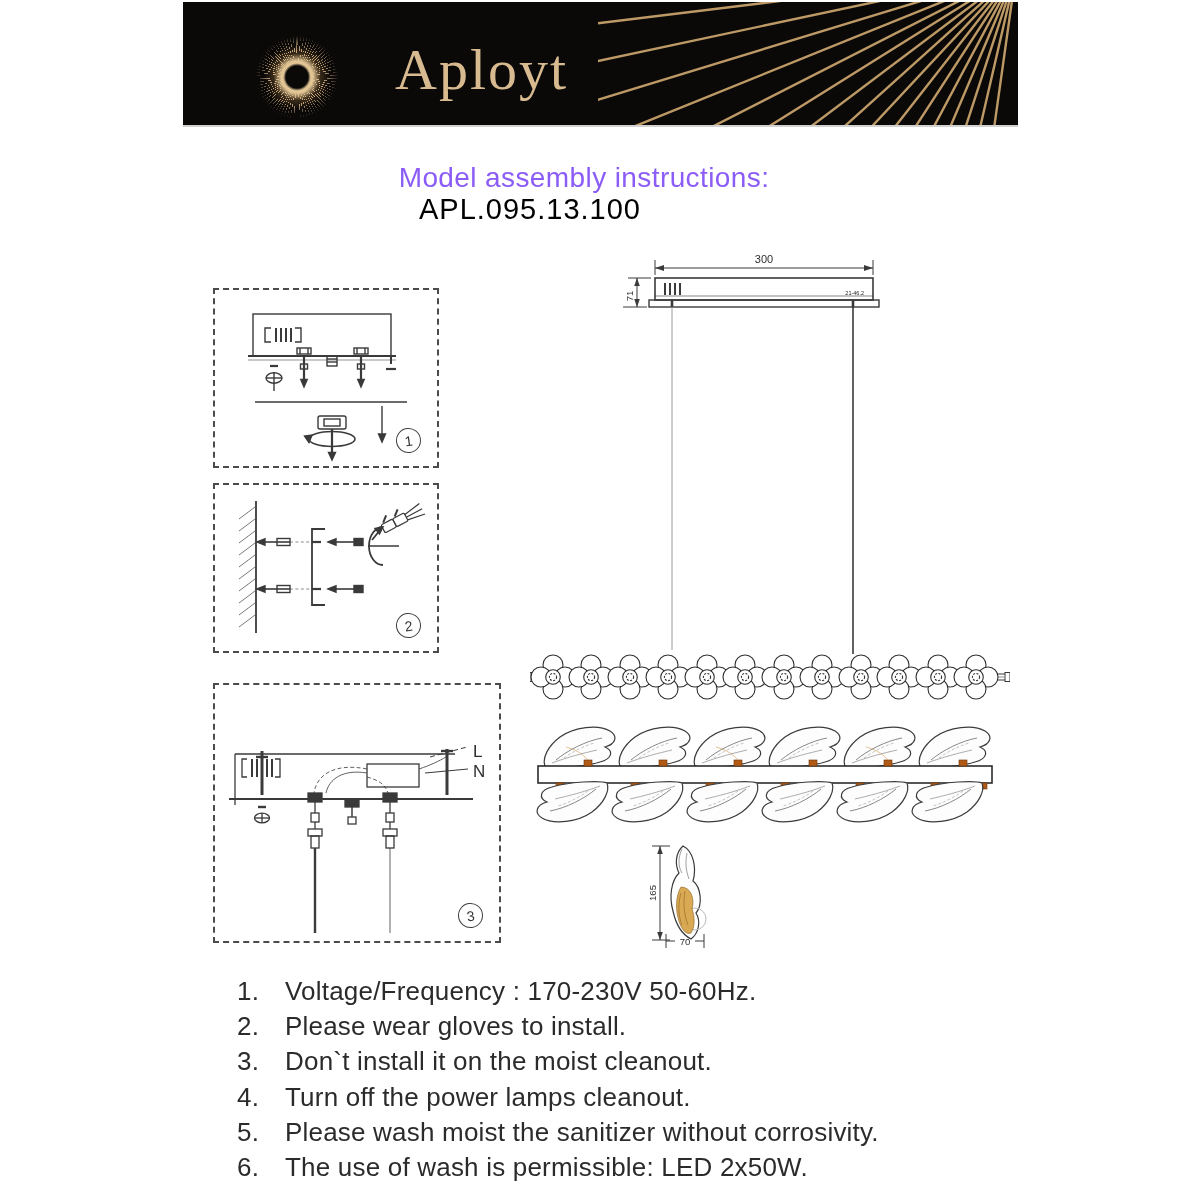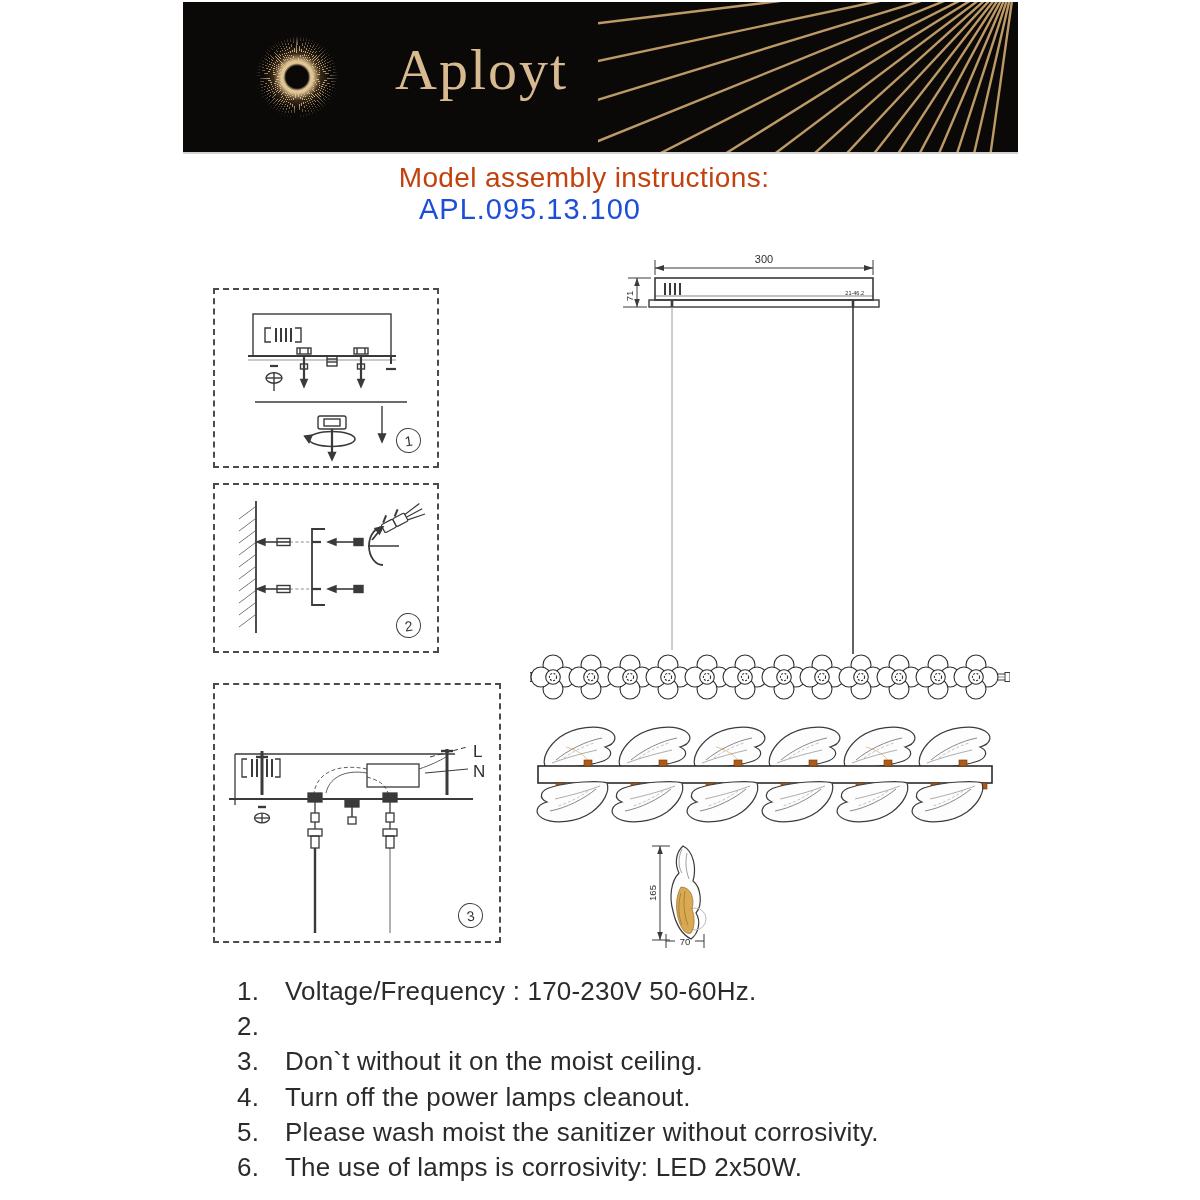--- a/index.html
+++ b/index.html
@@ -1,39 +1,39 @@
 <!DOCTYPE html>
 <html><head>
 <meta charset="utf-8">
 <style>
   html,body{margin:0;padding:0;background:#ffffff;}
   #page{position:relative;width:1200px;height:1200px;background:#ffffff;overflow:hidden;
         font-family:"Liberation Sans",sans-serif;color:#2e2e2e;}
   svg{font-family:"Liberation Sans",sans-serif;}
 
   
-  .banner{position:absolute;left:183px;top:2px;width:835px;height:150px;background:#0b0908;
+  .banner{position:absolute;left:183px;top:2px;width:835px;height:123px;background:#0b0908;
           overflow:hidden;box-shadow:0 2px 0 rgba(0,0,0,.18);}
   .sunburst-wrap{position:absolute;left:39px;top:0px;width:150px;height:150px;}
   .sunburst-rays{position:absolute;inset:0;border-radius:50%;
       background:repeating-conic-gradient(#d9b98e 0 0.9deg, rgba(0,0,0,0) 0.9deg 4.6deg);
       -webkit-mask-image:radial-gradient(circle, rgba(0,0,0,0) 0 11%, #000 17% 24%, rgba(0,0,0,0) 39%);
       mask-image:radial-gradient(circle, rgba(0,0,0,0) 0 11%, #000 17% 24%, rgba(0,0,0,0) 39%);}
   .sunburst-glow{position:absolute;inset:0;border-radius:50%;
       background:radial-gradient(circle, rgba(0,0,0,0) 0 10.5%, rgba(236,206,155,.95) 13% 15%,
                  rgba(160,120,66,.3) 22%, rgba(0,0,0,0) 31%);}
   .brand{position:absolute;left:212px;top:34px;font-family:"Liberation Serif",serif;
          font-size:58px;font-weight:400;letter-spacing:2px;color:#d8ba90;}
   .corner-rays{position:absolute;right:0;top:0;width:420px;height:150px;}
 
   
   .title1{position:absolute;left:0;top:162px;width:1168px;text-align:center;
-          font-size:28px;font-weight:500;letter-spacing:.4px;color:#c2410c;}
+          font-size:28px;font-weight:500;letter-spacing:.4px;color:#8b5cf6;}
   .title2{position:absolute;left:0;top:193px;width:1060px;text-align:center;
-          font-size:29px;font-weight:500;letter-spacing:1px;color:#1d4ed8;}
+          font-size:29px;font-weight:500;letter-spacing:1px;color:#000000;}
 
   
   .dbox{position:absolute;border:2px dashed #4b4b4b;background:transparent;}
   #box1{left:213px;top:288px;width:222px;height:176px;}
   #box2{left:213px;top:483px;width:222px;height:166px;}
   #box3{left:213px;top:683px;width:284px;height:256px;}
   .dbox svg{position:absolute;inset:0;width:100%;height:100%;}
   .step-circ{position:absolute;right:16px;bottom:13px;width:23px;height:23px;border:1.6px solid #3f3f3f;
              border-radius:50%;display:flex;align-items:center;justify-content:center;
              font-size:14px;color:#333;transform:rotate(-8deg);background:rgba(255,255,255,.6);}
@@ -424,32 +424,33 @@
     </g>
   </svg>
 
   <div class="ins-list">
     <div class="ins-row">
       <span class="ins-num">1.</span>
       <span class="ins-text">Voltage/Frequency : 170-230V 50-60Hz.</span>
     </div>
     <div class="ins-row">
       <span class="ins-num">2.</span>
+      <span class="ins-text">Please wear gloves to install.</span>
     </div>
     <div class="ins-row">
       <span class="ins-num">3.</span>
-      <span class="ins-text">Don`t without it on the moist ceiling.</span>
+      <span class="ins-text">Don`t install it on the moist cleanout.</span>
     </div>
     <div class="ins-row">
       <span class="ins-num">4.</span>
       <span class="ins-text">Turn off the power lamps cleanout.</span>
     </div>
     <div class="ins-row">
       <span class="ins-num">5.</span>
       <span class="ins-text">Please wash moist the sanitizer without corrosivity.</span>
     </div>
     <div class="ins-row">
       <span class="ins-num">6.</span>
-      <span class="ins-text">The use of lamps is corrosivity: LED 2x50W.</span>
+      <span class="ins-text">The use of wash is permissible: LED 2x50W.</span>
     </div>
   </div>
 
 </div>
 
 </body></html>

